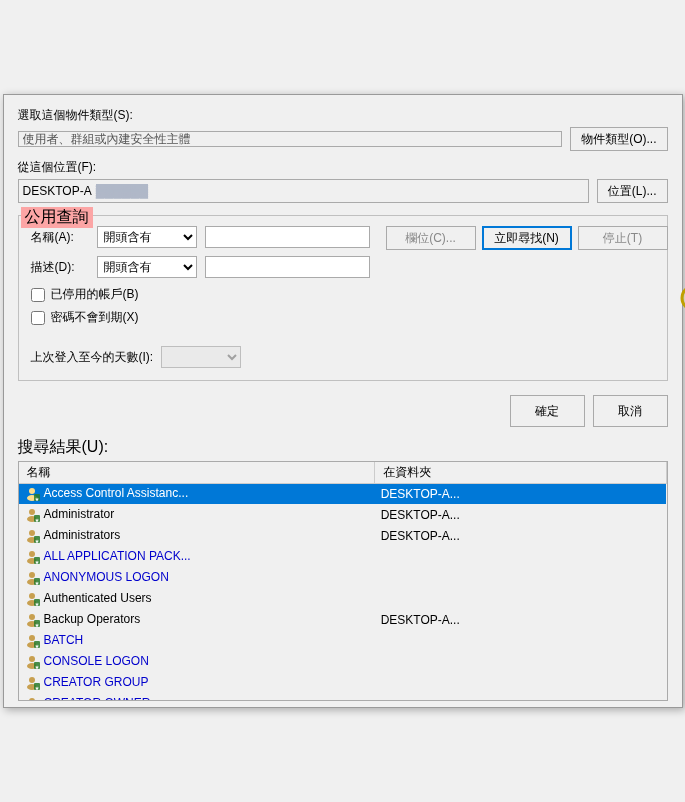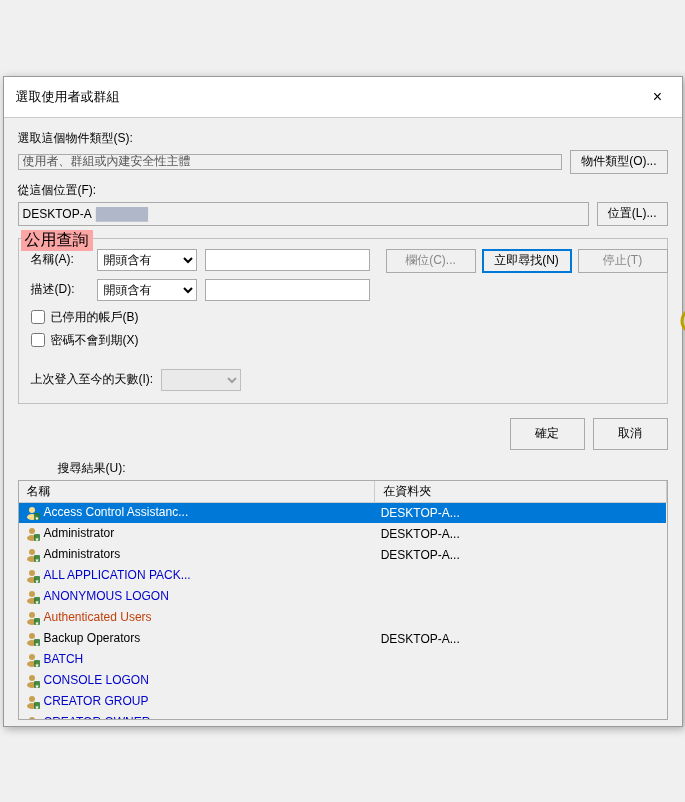--- a/index.html
+++ b/index.html
@@ -168,23 +168,22 @@
       align-items: center;
       margin-top: 10px;
     }
     .form-left {
       flex: 1;
     }
     .results-section {
       padding: 0 14px 6px 14px;
     }
     .results-label {
-      font-size: 12px;
+      font-size: 16px;
       margin-bottom: 3px;
-      margin-left: 40px;
     }
     .table-wrapper {
       height: 240px;
       overflow-y: scroll;
       border: 1px solid #aaa;
       position: relative;
     }
     .table-wrapper table {
       width: 100%;
       border-collapse: collapse;
@@ -223,24 +222,20 @@
     }
     .disabled-input {
       background: #e8e8e8;
     }
   </style>
 </head>
 <body>
 
 <div class="dialog">
 
-  <div class="title-bar">
-    <span class="title-text">選取使用者或群組</span>
-    <button class="close-btn">×</button>
-  </div>
 
   <div class="dialog-body">
 
     <div>
       <div class="section-label">選取這個物件類型(S):</div>
       <div class="row-input">
         <input type="text" class="text-input" readonly="" style="background: rgb(240, 240, 240); color: rgb(85, 85, 85);" value="使用者、群組或內建安全性主體">
         <button class="btn">物件類型(O)...</button>
       </div>
     </div>
@@ -380,21 +375,21 @@
                   <text x="12" y="14.5" font-size="5" fill="white" text-anchor="middle">★</text>
                 </svg><span style="color:#0000cc;font-size:12px;">ANONYMOUS LOGON</span></td>
               <td style="font-size: 12px; color: rgb(0, 0, 0);"></td>
             </tr>
             <tr>
               <td><svg width="16" height="16" viewBox="0 0 16 16" style="vertical-align:middle;margin-right:3px;">
                   <circle cx="7" cy="5" r="3" fill="#c8a050"></circle>
                   <ellipse cx="7" cy="12" rx="5" ry="3" fill="#c8a050"></ellipse>
                   <rect x="9" y="8" width="6" height="7" rx="1" fill="#2a7a2a" opacity="0.85"></rect>
                   <text x="12" y="14.5" font-size="5" fill="white" text-anchor="middle">★</text>
-                </svg><span style="color:#c2410c;font-size:12px;">Authenticated Users</span></td>
+                </svg><span style="color:#000000;font-size:12px;">Authenticated Users</span></td>
               <td style="font-size: 12px; color: rgb(0, 0, 0);"></td>
             </tr>
             <tr>
               <td><svg width="16" height="16" viewBox="0 0 16 16" style="vertical-align:middle;margin-right:3px;">
                   <circle cx="7" cy="5" r="3" fill="#c8a050"></circle>
                   <ellipse cx="7" cy="12" rx="5" ry="3" fill="#c8a050"></ellipse>
                   <rect x="9" y="8" width="6" height="7" rx="1" fill="#2a7a2a" opacity="0.85"></rect>
                   <text x="12" y="14.5" font-size="5" fill="white" text-anchor="middle">★</text>
                 </svg><span style="color:#000;font-size:12px;">Backup Operators</span></td>
               <td style="font-size: 12px; color: rgb(0, 0, 0);">DESKTOP-A...</td>

